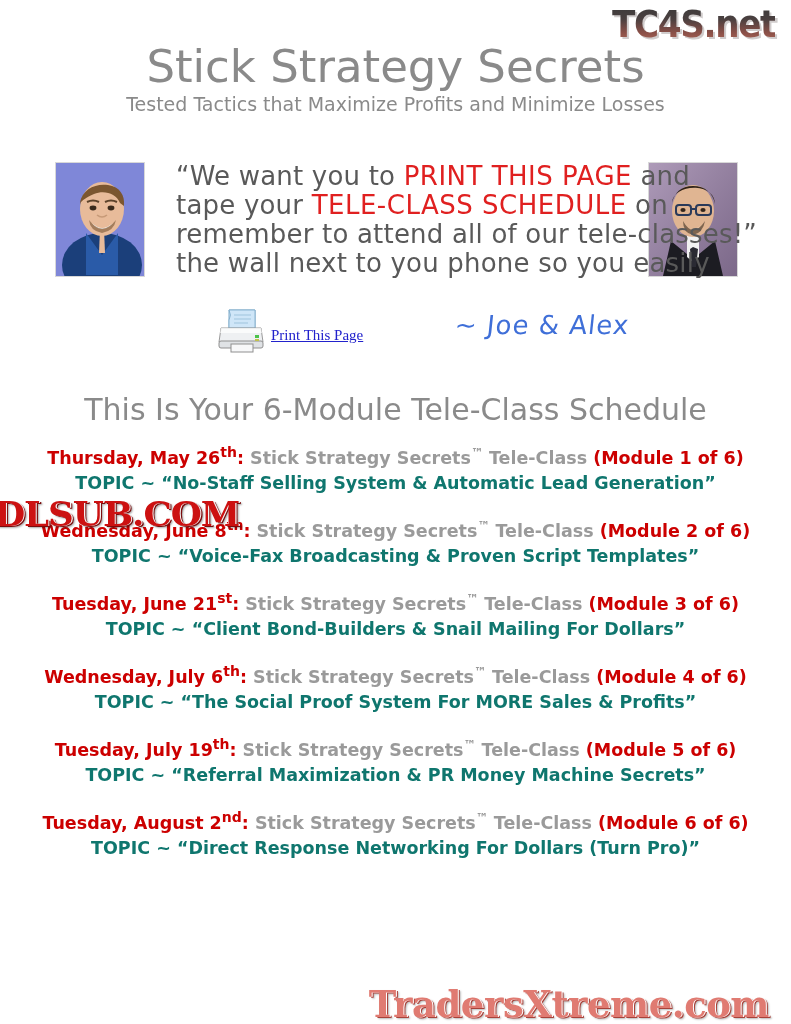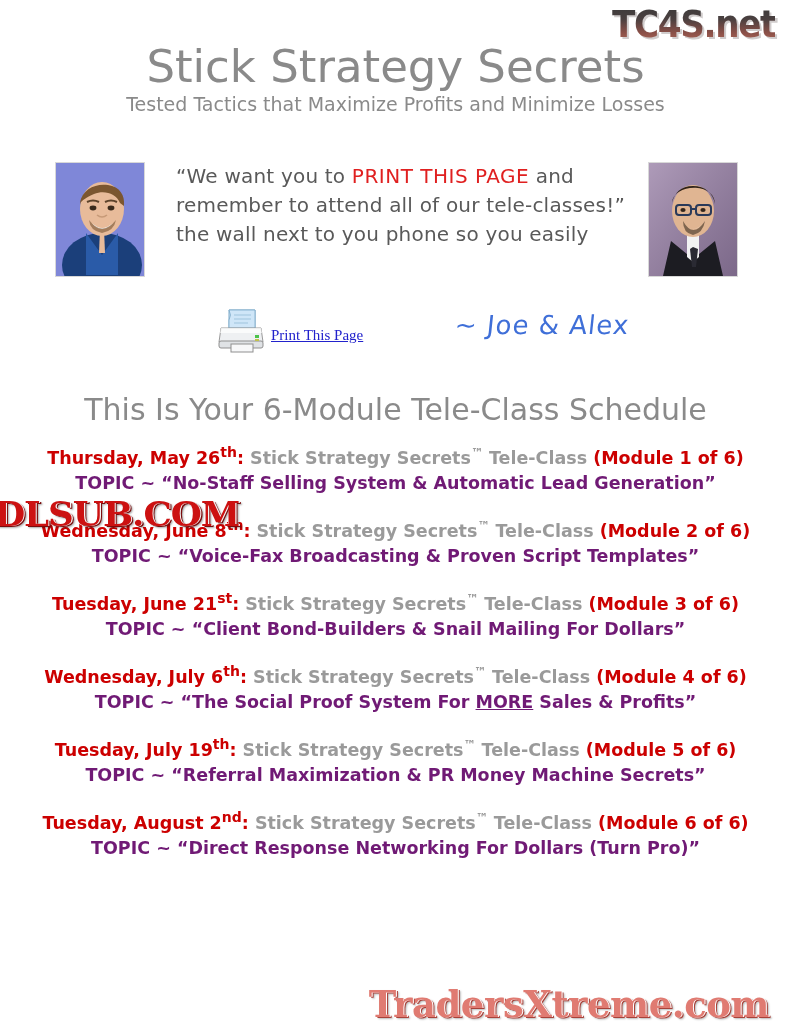--- a/index.html
+++ b/index.html
@@ -88,21 +88,21 @@
 
   .photo svg { display: block; width: 100%; height: 100%; }
 
   
   .quote-block {
     position: absolute;
     left: 176px;
     top: 162px;
     width: 460px;
     font-family: "DejaVu Sans", sans-serif;
-    font-size: 20px;
+    font-size: 26px;
     line-height: 29px;
     color: #595959;
     font-style: normal;
     letter-spacing: 0.2px;
   }
   .quote-line { white-space: nowrap; }
   .hl-red {
     color: #e02020;
     letter-spacing: 0.5px;
   }
@@ -179,25 +179,25 @@
   }
   .tm {
     font-size: 12px;
     vertical-align: super;
     line-height: 0;
   }
   .module-line2 {
     font-family: "DejaVu Sans", sans-serif;
     font-size: 17.5px;
     font-weight: bold;
-    color: #701a75;
+    color: #0f766e;
     line-height: 26px;
     white-space: nowrap;
   }
-  .u { text-decoration: underline; }
+  .u { }
 
   
   .watermark {
     position: absolute;
     left: 0;
     top: 494px;
     width: 676px;
     text-align: left;
     pointer-events: none;
     z-index: 20;
@@ -286,20 +286,21 @@
       <line x1="42" y1="46" x2="47" y2="46" stroke="#2a3a5a" stroke-width="2"></line>
       <ellipse cx="34" cy="47" rx="2.6" ry="2" fill="#33261c"></ellipse>
       <ellipse cx="54" cy="47" rx="2.6" ry="2" fill="#33261c"></ellipse>
       <path d="M36 62 Q44 70 53 62 Q48 66 44 66 Q40 66 36 62 Z" fill="#ffffff"></path>
       <path d="M34 58 Q44 76 56 58 Q54 70 44 72 Q34 70 34 58 Z" fill="#2e2218" opacity="0.55"></path>
     </svg>
   </div>
 
   <div class="quote-block">
     <div class="quote-line"><span>“We want you to </span><span class="hl-red">PRINT THIS PAGE</span><span> and</span></div>
+    <div class="quote-line"><span>tape your </span><span class="hl-red">TELE-CLASS SCHEDULE</span><span> on</span></div>
     <div class="quote-line">remember to attend all of our tele-classes!”</div>
     <div class="quote-line">the wall next to you phone so you easily</div>
   </div>
 
   <div class="print-row">
     <svg class="printer-icon" viewBox="0 0 52 46">
       <path d="M14 2 L40 2 L40 20 L14 20 Z" fill="#d8ecfb" stroke="#7aa8c8" stroke-width="1"></path>
       <path d="M14 2 Q17 7 14 12 L14 20 L40 20 L40 2 Z" fill="#cfe6f8" stroke="#7aa8c8" stroke-width="0.8"></path>
       <line x1="19" y1="7" x2="36" y2="7" stroke="#9fc4dd" stroke-width="1"></line>
       <line x1="19" y1="11" x2="36" y2="11" stroke="#9fc4dd" stroke-width="1"></line>

